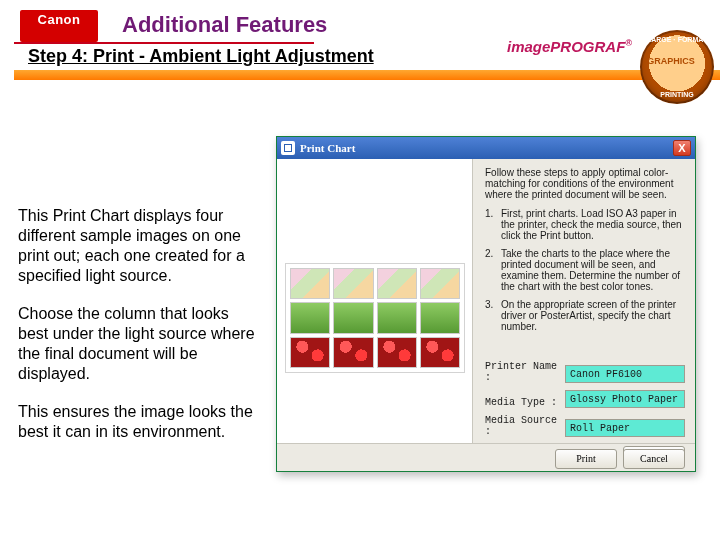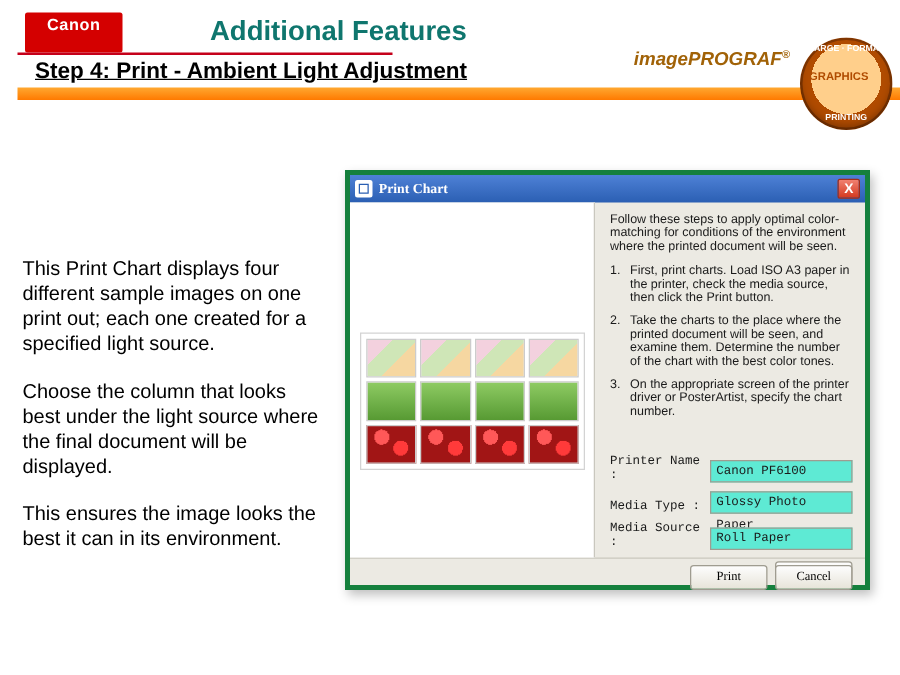--- a/index.html
+++ b/index.html
@@ -13,41 +13,41 @@
   .hdr { position: relative; height: 86px; }
   .logo-canon {
     position: absolute; left: 20px; top: 10px;
     width: 78px; height: 32px; background: #d40000;
     border-radius: 2px;
     color: #fff; font: bold 13px/20px Arial; text-align: center;
     letter-spacing: 0.5px;
   }
   .title {
     position: absolute; left: 122px; top: 12px;
-    font: bold 22px Arial; color: #0f766e; margin-left: 46px;
+    font: bold 22px Arial; color: #701a75;
   }
   .rule-red {
     position: absolute; left: 14px; top: 42px; width: 300px;
     height: 2px; background: #c5001a;
   }
   .step {
     position: absolute; left: 28px; top: 46px;
     font: bold 18px Arial; color: #000;
     text-decoration: underline;
   }
   .rule-orange {
     position: absolute; left: 14px; top: 70px; right: 0;
     height: 10px;
     background: linear-gradient(#ffa830, #ff7a00);
   }
 
   
   .brand {
     position: absolute; right: 88px; top: 38px;
-    font: bold italic 15px Arial; color: #a16207;
+    font: bold italic 15px Arial; color: #be185d;
   }
   .brand sup { font-size: 9px; }
   .seal {
     position: absolute; right: 6px; top: 30px;
     width: 74px; height: 74px; border-radius: 50%;
     background: radial-gradient(circle at 50% 45%, #ffcf8b 0 28px, transparent 28px),
                 #b04b00;
     box-shadow: inset 0 -4px 6px rgba(0,0,0,.25), 0 0 0 2px #823600 inset;
     color: #fff; text-align: center;
   }
@@ -67,21 +67,21 @@
     position: absolute; left: 18px; top: 162px; width: 244px;
     font: 16px/1.25 Arial; color: #000; margin-top: 44px;
   }
   .desc p { margin-bottom: 18px; }
 
   
   .dialog {
     position: absolute; left: 276px; top: 136px;
     width: 420px; height: 336px;
     background: #eceae3;
-    border: 4px solid #15803d;
+    border: 1px solid #15803d;
     box-shadow: 2px 4px 8px rgba(0,0,0,.25);
     font: 11px Tahoma, Arial;
   }
   .titlebar {
     height: 22px;
     background: linear-gradient(#4e81d6, #2b5fb3);
     display: flex; align-items: center;
     color: #fff; padding: 0 4px;
   }
   .titlebar .icon {

